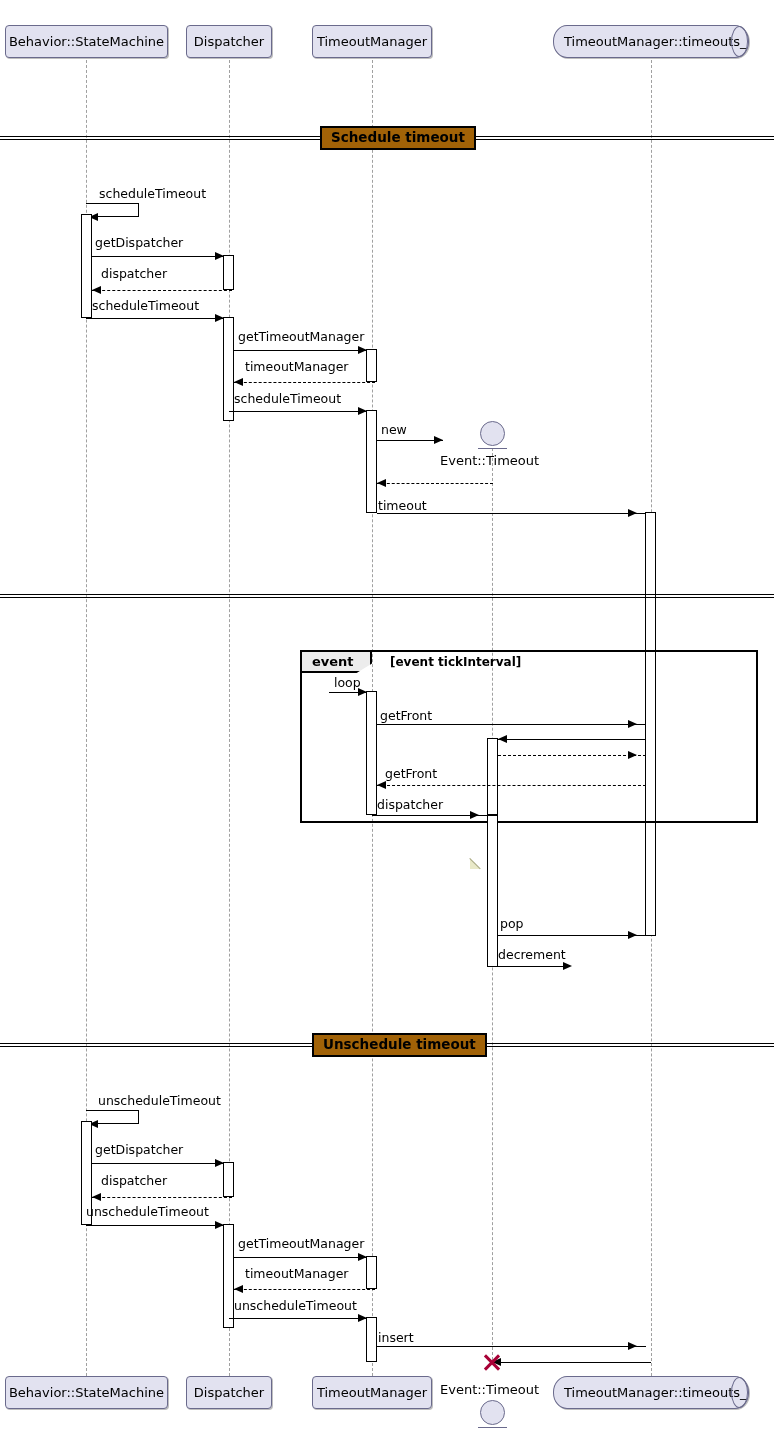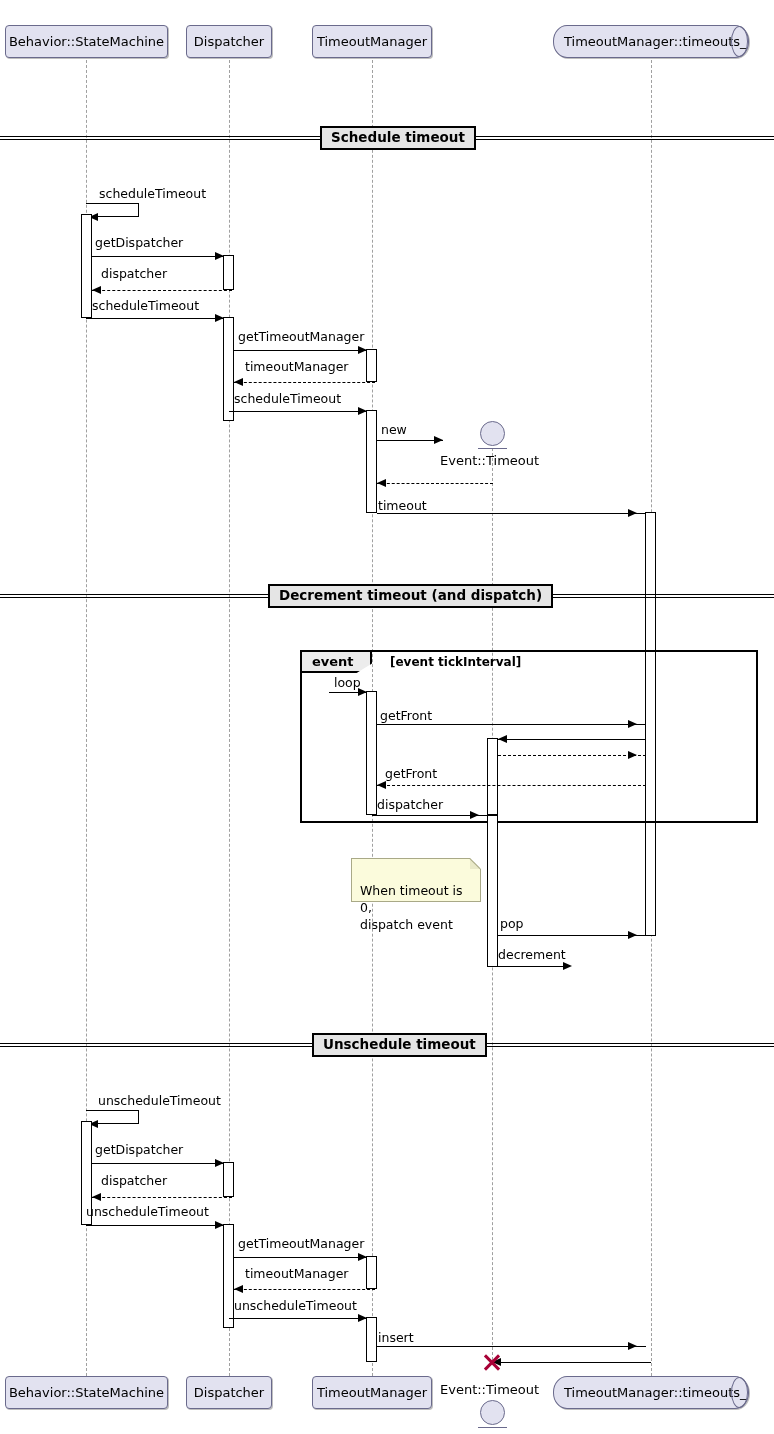--- a/index.html
+++ b/index.html
@@ -100,21 +100,21 @@
     left: 0;
     width: 774px;
     height: 4px;
     border-top: 1px solid #000000;
     border-bottom: 1px solid #000000;
     box-sizing: border-box;
   }
   .divider-label {
     position: absolute;
     box-sizing: border-box;
-    background: #e5e5e5;
+    background: #a16207;
     border: 2px solid #000000;
     font-size: 13.5px;
     font-weight: bold;
     color: #000000;
     display: flex;
     align-items: center;
     justify-content: center;
     white-space: nowrap;
     padding: 0 9px;
     height: 24px;
@@ -293,23 +293,20 @@
   <div class="msg-line dashed" style="left:377px; top:483px; width:116px;"></div>
   <div class="arrow-l" style="left:377px; top:479px;"></div>
 
   <div class="msg-label" style="left:378px; top:500px;"><span>timeout</span></div>
   <div class="msg-line" style="left:377px; top:513px; width:268px;"></div>
   <div class="arrow-r" style="left:628px; top:509px;"></div>
 
   <div class="activation" style="left:645px; top:512px; width:11px; height:424px;"></div>
 
   <div class="divider-rail" style="top:594px;"></div>
-  <div class="divider-label" style="left:268px; top:584px;">
-    <span>Decrement timeout (and dispatch)</span>
-  </div>
 
   <div class="fragment" style="left:300px; top:650px; width:458px; height:173px;"></div>
   <div class="fragment-tab" style="left:302px; top:652px; width:70px;">
     <span>event</span>
   </div>
   <div class="fragment-guard" style="left:390px; top:656px;">
     <span>[event tickInterval]</span>
   </div>
 
   <div class="msg-label" style="left:334px; top:677px;"><span>loop</span></div>
@@ -331,24 +328,20 @@
   <div class="arrow-r" style="left:628px; top:751px;"></div>
 
   <div class="msg-label" style="left:385px; top:768px;"><span>getFront</span></div>
   <div class="msg-line dashed" style="left:377px; top:785px; width:269px;"></div>
   <div class="arrow-l" style="left:377px; top:781px;"></div>
 
   <div class="msg-label" style="left:377px; top:799px;"><span>dispatcher</span></div>
   <div class="msg-line" style="left:372px; top:815px; width:115px;"></div>
   <div class="arrow-r" style="left:470px; top:811px;"></div>
 
-  <div class="note" style="left:351px; top:858px; width:130px; height:44px;">
-    <span>When timeout is 0,
-dispatch event</span>
-  </div>
   <div class="note-fold" style="left:470px; top:858px;"></div>
   <div class="note-fold-edge" style="left:470px; top:858px;"></div>
 
   <div class="msg-label" style="left:500px; top:918px;"><span>pop</span></div>
   <div class="msg-line" style="left:498px; top:935px; width:148px;"></div>
   <div class="arrow-r" style="left:628px; top:931px;"></div>
 
   <div class="activation" style="left:487px; top:815px; width:11px; height:152px;"></div>
 
   <div class="msg-label" style="left:498px; top:949px;"><span>decrement</span></div>

